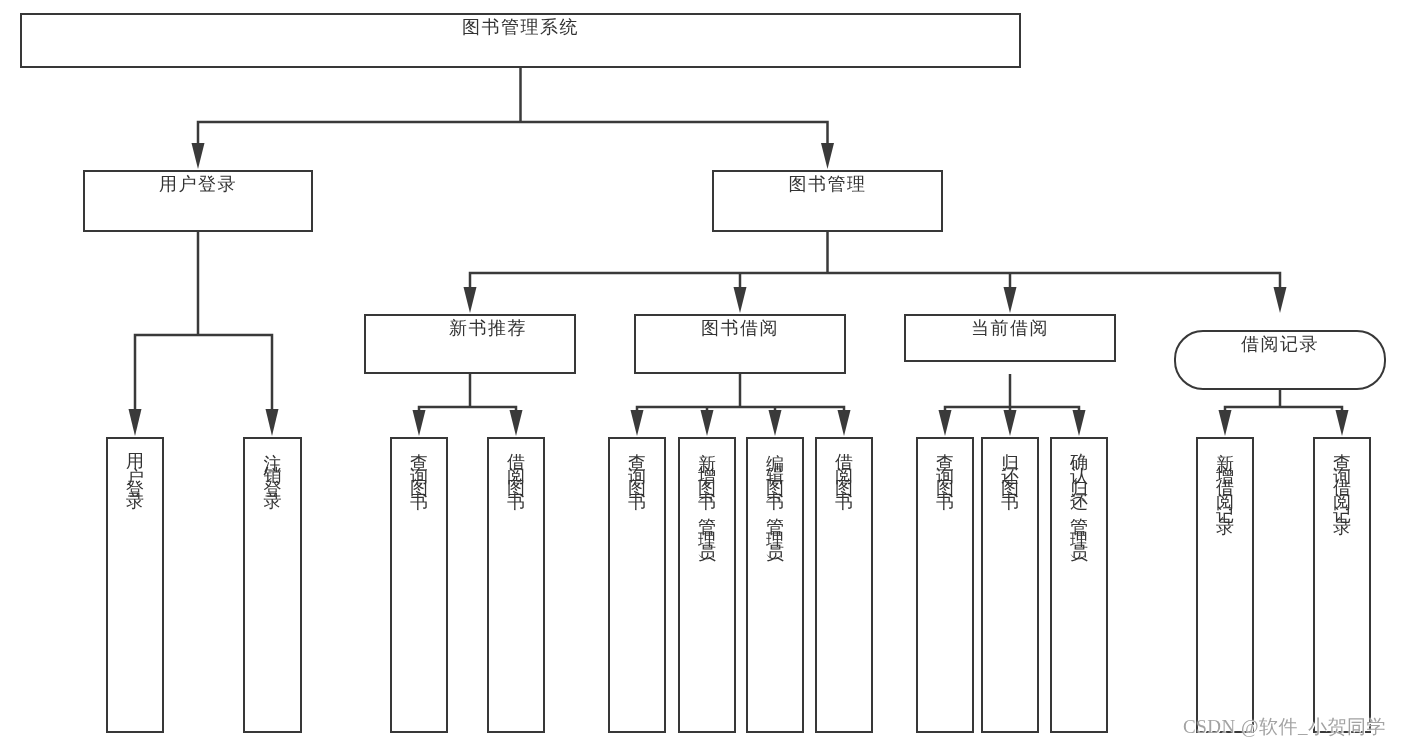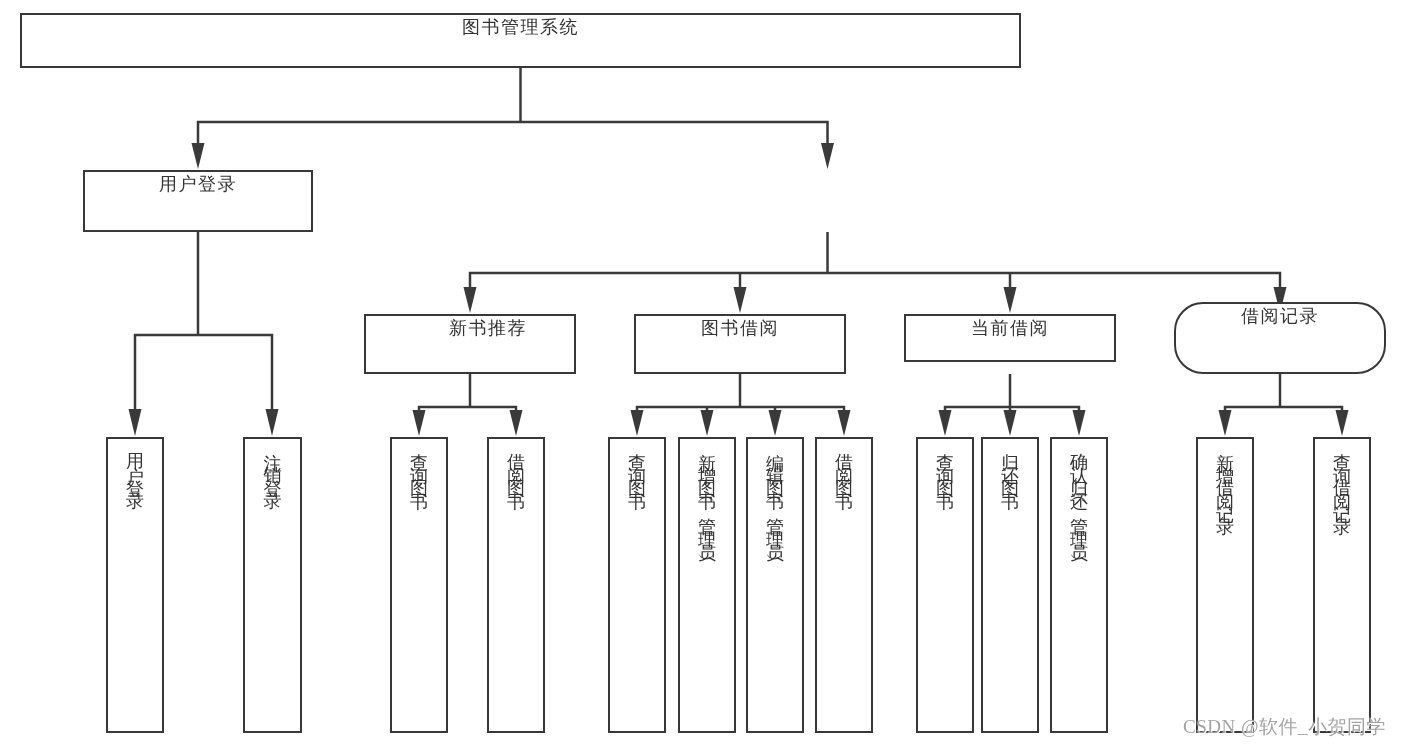--- a/index.html
+++ b/index.html
@@ -121,31 +121,34 @@
     </g>
   </svg>
 
   <div class="box box-h" style="left:20px; top:13px; width:1001px; height:55px;">
     <span>图书管理系统</span>
   </div>
 
   <div class="box box-h" style="left:83px; top:170px; width:230px; height:62px;">
     <span>用户登录</span>
   </div>
+  <div class="box box-h" style="left:712px; top:170px; width:231px; height:62px;">
+    <span>图书管理</span>
+  </div>
 
   <div class="box box-h" style="left:364px; top:314px; width:212px; height:60px;padding-left:36px;">
     <span>新书推荐</span>
   </div>
   <div class="box box-h" style="left:634px; top:314px; width:212px; height:60px;">
     <span>图书借阅</span>
   </div>
   <div class="box box-h" style="left:904px; top:314px; width:212px; height:48px;">
     <span>当前借阅</span>
   </div>
-  <div class="box box-h" style="left:1174px; top:302px; width:212px; height:72px;border-radius:29px;">
+  <div class="box box-h" style="left:1174px; top:330px; width:212px; height:60px;border-radius:29px;">
     <span>借阅记录</span>
   </div>
 
   <div class="box leaf" style="left:106px; top:437px; width:58px; height:296px;">
     <span>用户登录</span>
   </div>
   <div class="box leaf" style="left:243px; top:437px; width:59px; height:296px;">
     <span>注销登录</span>
   </div>
 

